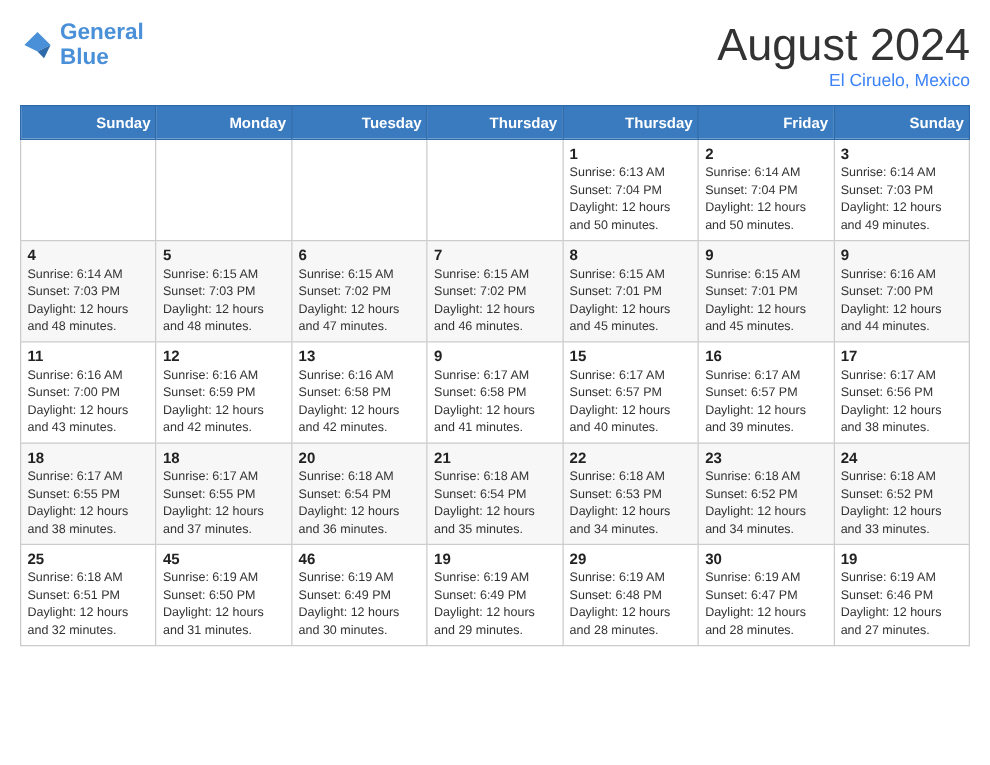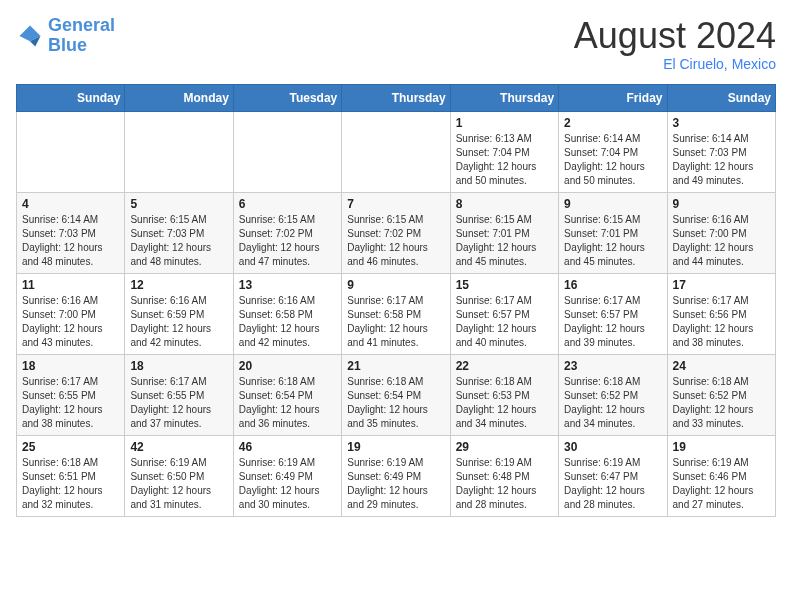--- a/index.html
+++ b/index.html
@@ -279,21 +279,21 @@
         </td>
       </tr>
       <tr>
         <td>
           <div class="day-num">25</div>
           <div class="cell-info" style="white-space: pre-line; font-size: 10px;">Sunrise: 6:18 AM
 Sunset: 6:51 PM
 Daylight: 12 hours and 32 minutes.</div>
         </td>
         <td>
-          <div class="day-num">42</div>
+          <div class="day-num">45</div>
           <div class="cell-info" style="white-space: pre-line; font-size: 10px;">Sunrise: 6:19 AM
 Sunset: 6:50 PM
 Daylight: 12 hours and 31 minutes.</div>
         </td>
         <td>
           <div class="day-num">46</div>
           <div class="cell-info" style="white-space: pre-line; font-size: 10px;">Sunrise: 6:19 AM
 Sunset: 6:49 PM
 Daylight: 12 hours and 30 minutes.</div>
         </td>

